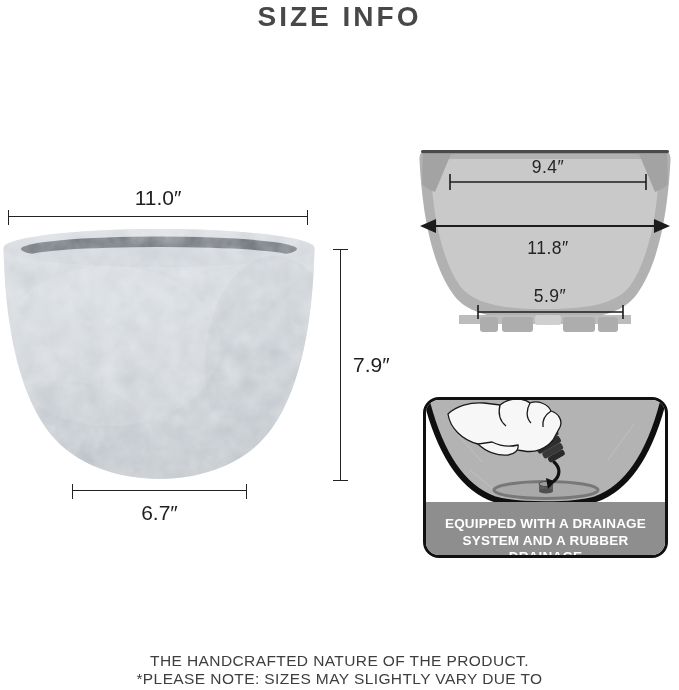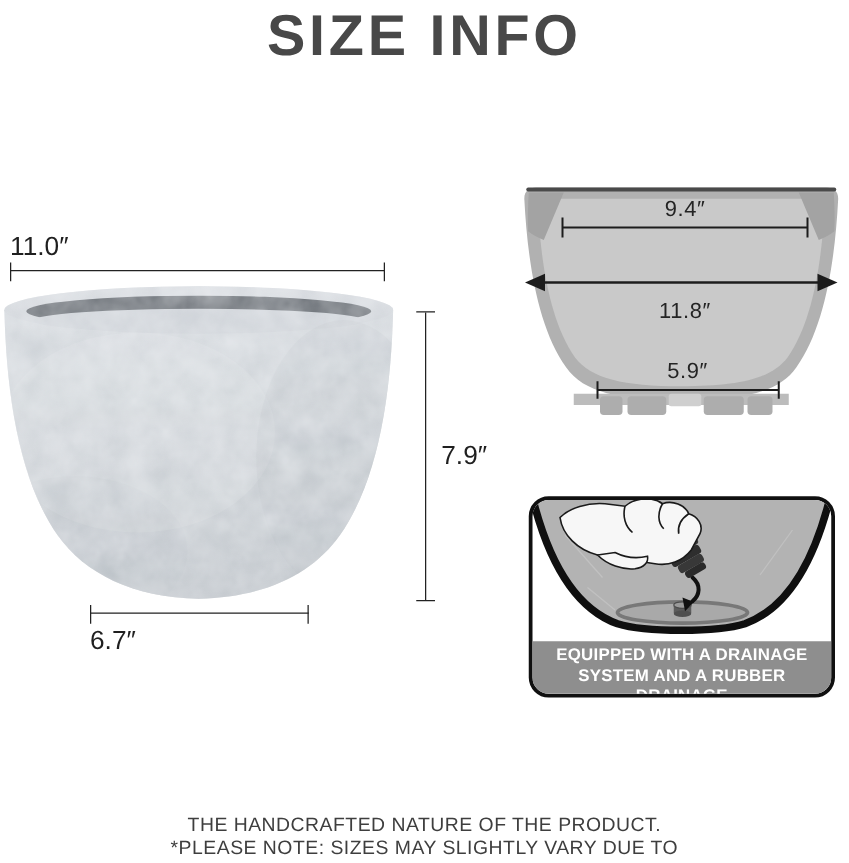--- a/index.html
+++ b/index.html
@@ -2,26 +2,26 @@
 <html><head>
 <meta charset="utf-8">
 <style>
   html,body{margin:0;padding:0;background:#ffffff;}
   .canvas{
     position:relative;width:679px;height:690px;background:#ffffff;overflow:hidden;
     font-family:"Liberation Sans",sans-serif;
   }
   .page-title{
     position:absolute;top:1px;left:0;right:0;text-align:center;
-    font-size:46px;font-weight:bold;letter-spacing:3px;color:#484848;
+    font-size:28px;font-weight:bold;letter-spacing:3px;color:#484848;
   }
   
   .dim-h{position:absolute;}
   .dim-h .dim-label{
-    font-size:21px;color:#1f1f1f;line-height:24px;
+    text-align:center;font-size:21px;color:#1f1f1f;line-height:24px;
   }
   .dim-line{position:relative;height:0;border-top:1.6px solid #222;}
   .dim-line .tick{position:absolute;top:-7px;height:15px;width:0;border-left:1.6px solid #222;}
   .dim-line .tick.l{left:0;}
   .dim-line .tick.r{right:0;}
   .dim-h.top .dim-line{margin-top:6px;}
   .dim-h.bottom .dim-line{margin-top:7px;}
   .dim-h.bottom .dim-label{margin-top:10px;}
   
   .dim-v{position:absolute;width:16px;}
@@ -39,21 +39,21 @@
   }
   
   .drain-box{
     position:absolute;left:423px;top:397px;width:245px;height:161px;
     border:3px solid #101010;border-radius:16px;background:#ffffff;
     overflow:hidden;box-sizing:border-box;
   }
   .drain-banner{
     position:absolute;left:0;right:0;bottom:0;height:39px;background:#8e8e8e;
     color:#ffffff;font-weight:bold;font-size:13.5px;line-height:16.5px;
-    text-align:center;padding-top:3px;letter-spacing:0.2px;
+    text-align:center;padding-top:14px;letter-spacing:0.2px;
   }
   .footnote{
     position:absolute;top:652px;left:0;right:0;text-align:center;
     font-size:15.5px;line-height:17.5px;color:#3e3e3e;letter-spacing:0.4px;
   }
 </style>
 </head>
 <body>
 
 <div class="canvas">

